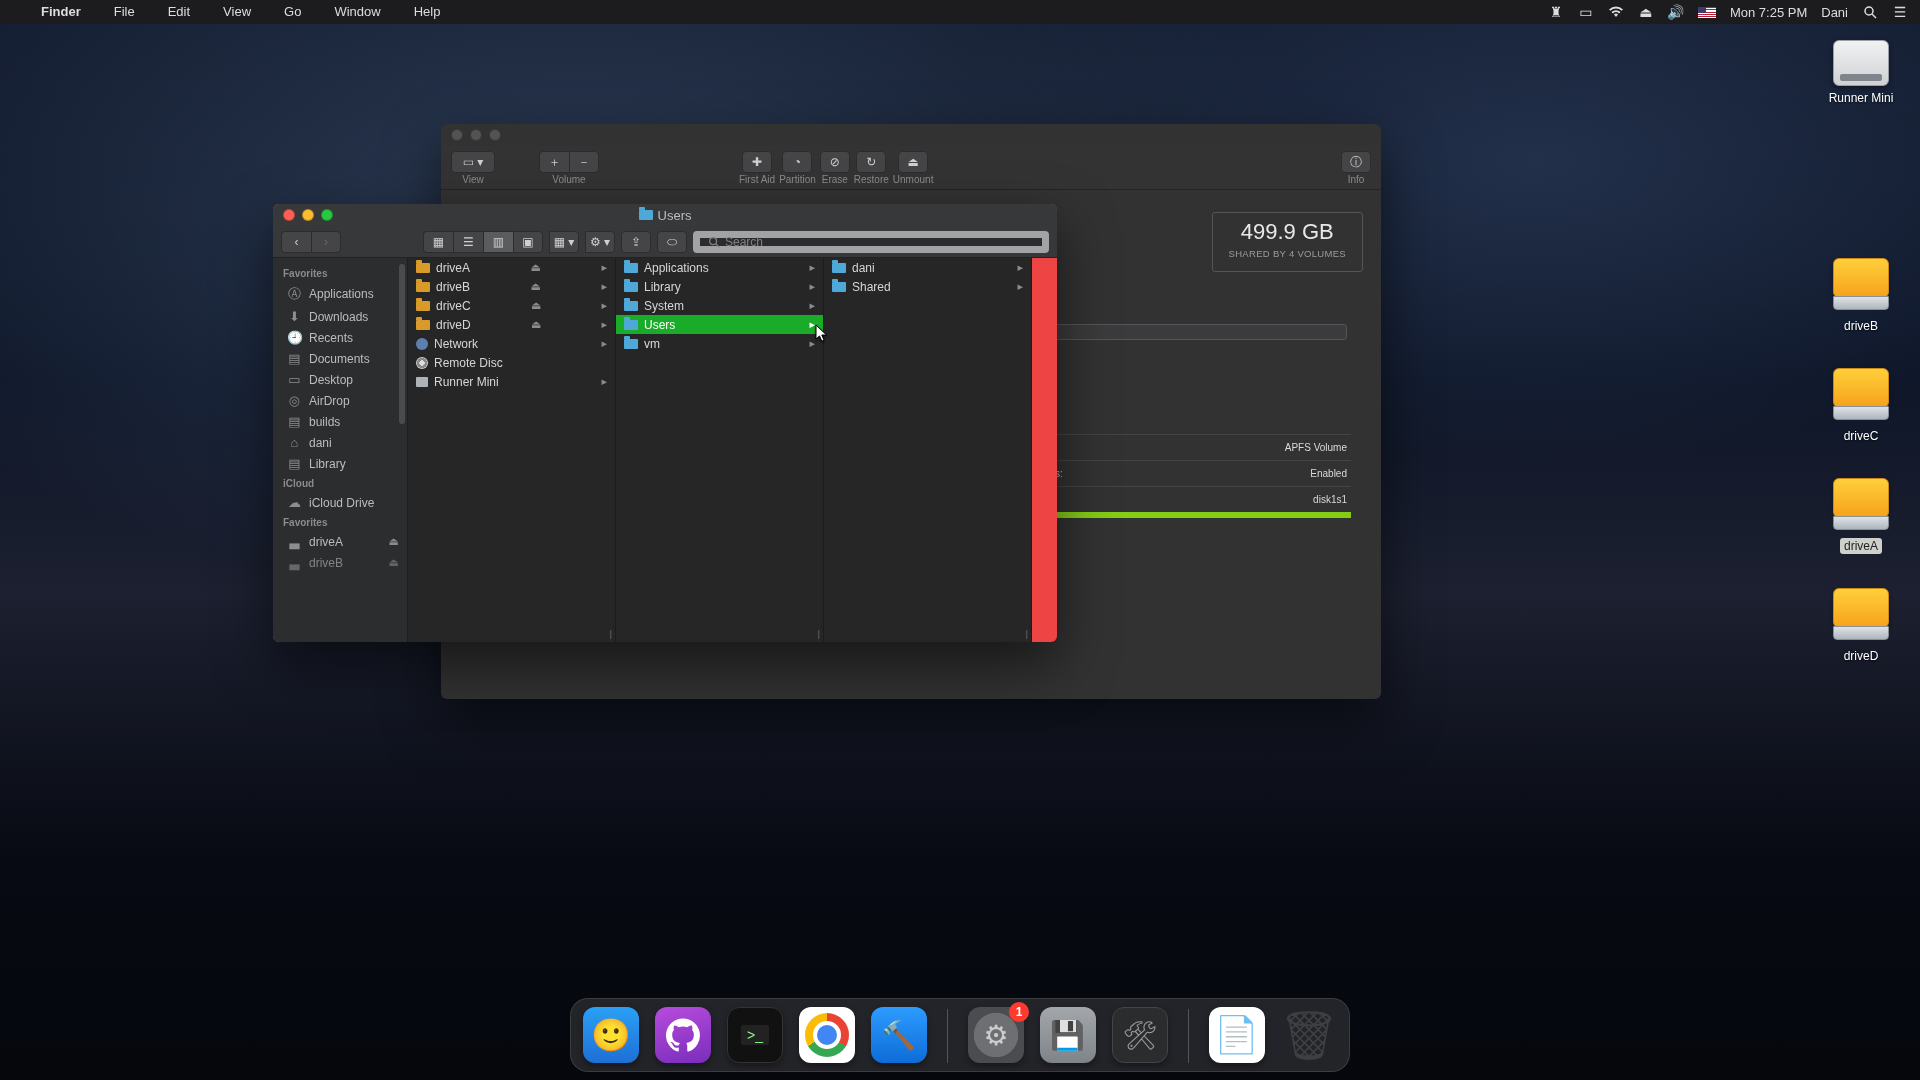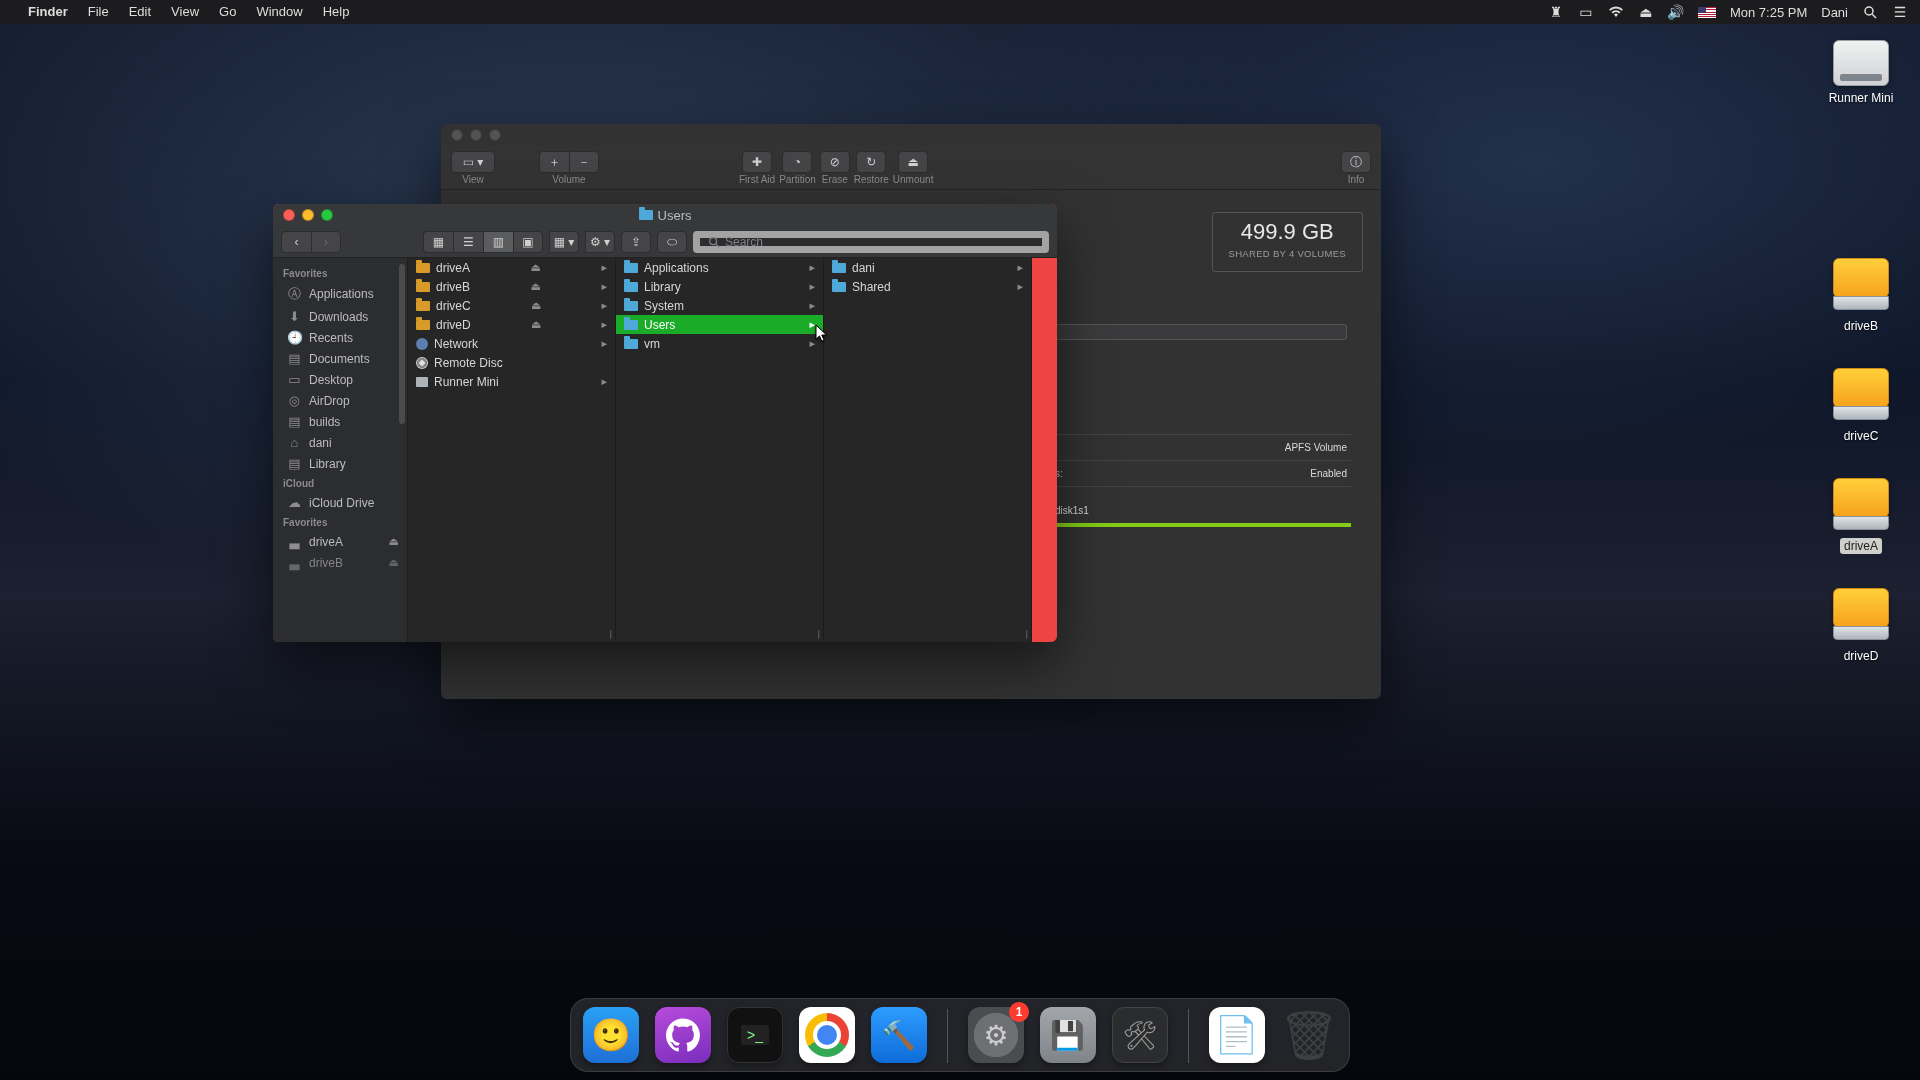--- a/index.html
+++ b/index.html
@@ -3,21 +3,21 @@
 <meta charset="utf-8">
 <style>
 * { margin:0; padding:0; box-sizing:border-box; font-family:-apple-system,"Helvetica Neue",Arial,sans-serif; -webkit-font-smoothing:antialiased; }
 body { width:1920px; height:1080px; overflow:hidden; position:relative; background:#0a0f1d; }
 .desktop { position:absolute; inset:0; background:
   radial-gradient(ellipse 1400px 700px at 30% 20%, #2b3a52 0%, rgba(43,58,82,0) 55%),
   radial-gradient(ellipse 1200px 600px at 80% 15%, #22304a 0%, rgba(34,48,74,0) 50%),
   linear-gradient(180deg,#131c30 0%, #0e1628 35%, #1c2030 55%, #070a12 80%, #05070d 100%);
 }
 .menubar { position:absolute; top:0; left:0; right:0; height:24px; background:#1c1c1e; color:#ddd; display:flex; align-items:center; font-size:13px; z-index:100; padding:0 12px; }
-.menubar-left { display:flex; align-items:center; gap:0; }
+.menubar-left { display:flex; align-items:center; gap:13px; }
 .menubar-item { padding:0 10px; line-height:24px; cursor:default; }
 .menubar-item.bold { font-weight:600; }
 .menubar-right { margin-left:auto; display:flex; align-items:center; gap:14px; font-size:13px; }
 .mb-icon { width:16px; height:16px; display:inline-flex; align-items:center; justify-content:center; font-size:14px; color:#ddd; }
 .apple { font-size:15px; padding-right:6px; }
 
 .desktop-item { position:absolute; width:86px; display:flex; flex-direction:column; align-items:center; gap:4px; color:#fff; font-size:12px; text-shadow:0 1px 2px rgba(0,0,0,.7); }
 .desktop-item .dlabel { background:rgba(0,0,0,0); padding:1px 4px; border-radius:3px; text-align:center; }
 .desktop-item.sel .dlabel { background:#cfcfcb; color:#222; text-shadow:none; }
 .drive-gray { width:56px; height:46px; border-radius:6px; background:linear-gradient(#f1f2f2,#cfd1d4); border:1px solid #9aa0a6; position:relative; box-shadow:0 2px 5px rgba(0,0,0,.4); }
@@ -42,21 +42,21 @@
 .du-right { position:absolute; right:18px; top:88px; width:480px; }
 .capbox { float:right; border:1px solid #555; padding:6px 16px 12px; border-radius:3px; text-align:center; }
 .capbox .big { font-size:22px; color:#e8e8e8; font-weight:300; }
 .capbox .sub { font-size:9.5px; letter-spacing:.3px; color:#9c9c9e; margin-top:3px; }
 .du-bar { position:absolute; left:610px; right:34px; top:200px; height:16px; border:1px solid #555; border-radius:3px; background:#3b3b3d; }
 .du-free { position:absolute; left:80px; top:230px; font-size:11px; color:#cfcfd0; display:flex; align-items:center; gap:7px;}
 .du-free .dot{width:8px;height:8px;border-radius:50%;border:1px solid #888;background:#3a3a3c;}
 .du-freeval { position:absolute; left:98px; top:247px; font-size:11px; color:#9a9a9c;}
 .du-table { position:absolute; right:30px; top:310px; width:300px; font-size:10px; }
 .du-row { display:flex; justify-content:space-between; padding:7px 4px; border-top:1px solid #444; }
-.du-row:last-child{border-bottom:4px solid #84cc16;flex-direction:column;}
+.du-row:last-child{border-bottom:6px solid #84cc16;}
 .du-row .k{color:#bababa;} .du-row .v{color:#d9d9d9;}
 
 
 .finder { left:273px; top:204px; width:784px; height:438px; z-index:50; background:#ef4444; }
 .finder .titlebar { background:#36383a; }
 .finder .wtitle { display:flex; align-items:center; justify-content:center; gap:5px; }
 .fold-blue { width:14px; height:10px; background:#4fa9d8; border-radius:1px; display:inline-block; position:relative;}
 .fold-blue::before{content:"";position:absolute;top:-3px;left:0;width:6px;height:3px;background:#4fa9d8;border-radius:1px 1px 0 0;}
 .fold-yellow { width:14px; height:10px; background:#d89a28; border-radius:1px; display:inline-block; position:relative;}
 .fold-yellow::before{content:"";position:absolute;top:-3px;left:0;width:6px;height:3px;background:#d89a28;border-radius:1px 1px 0 0;}

